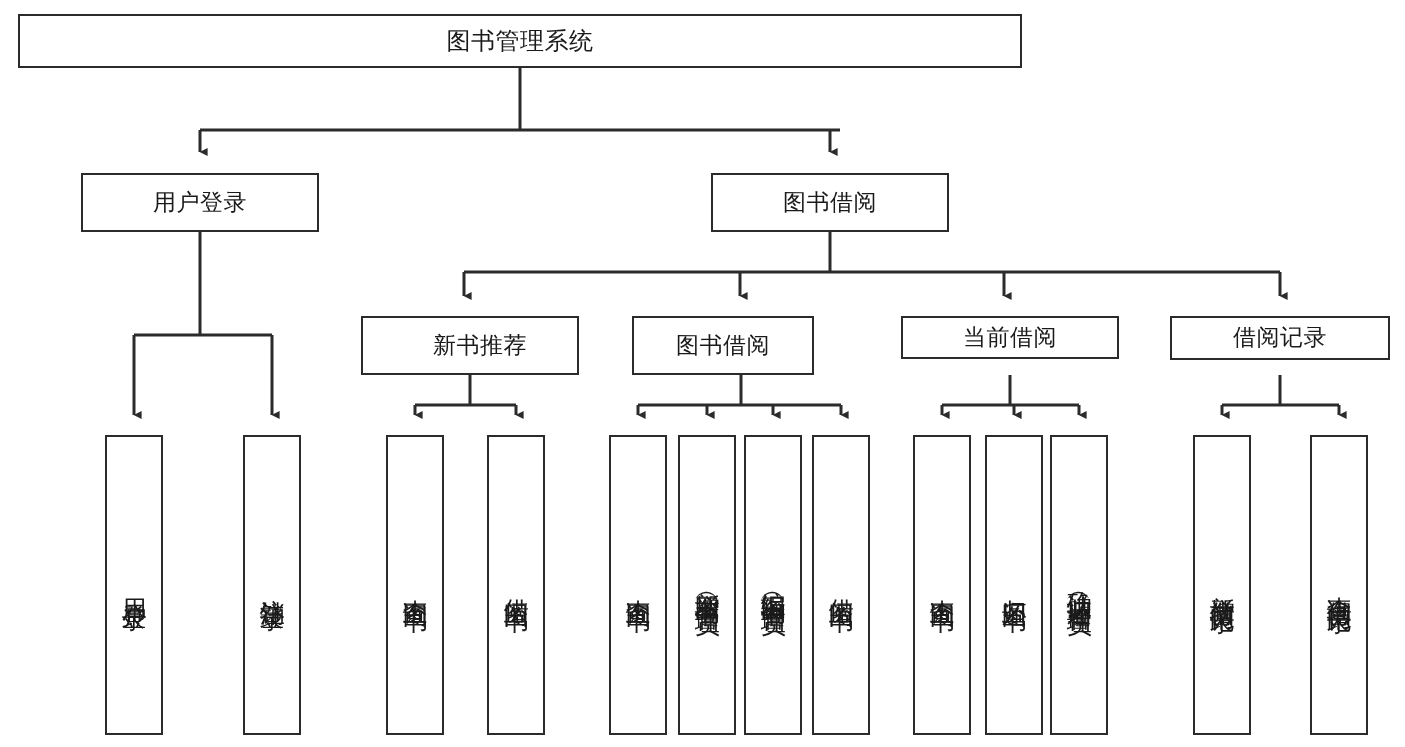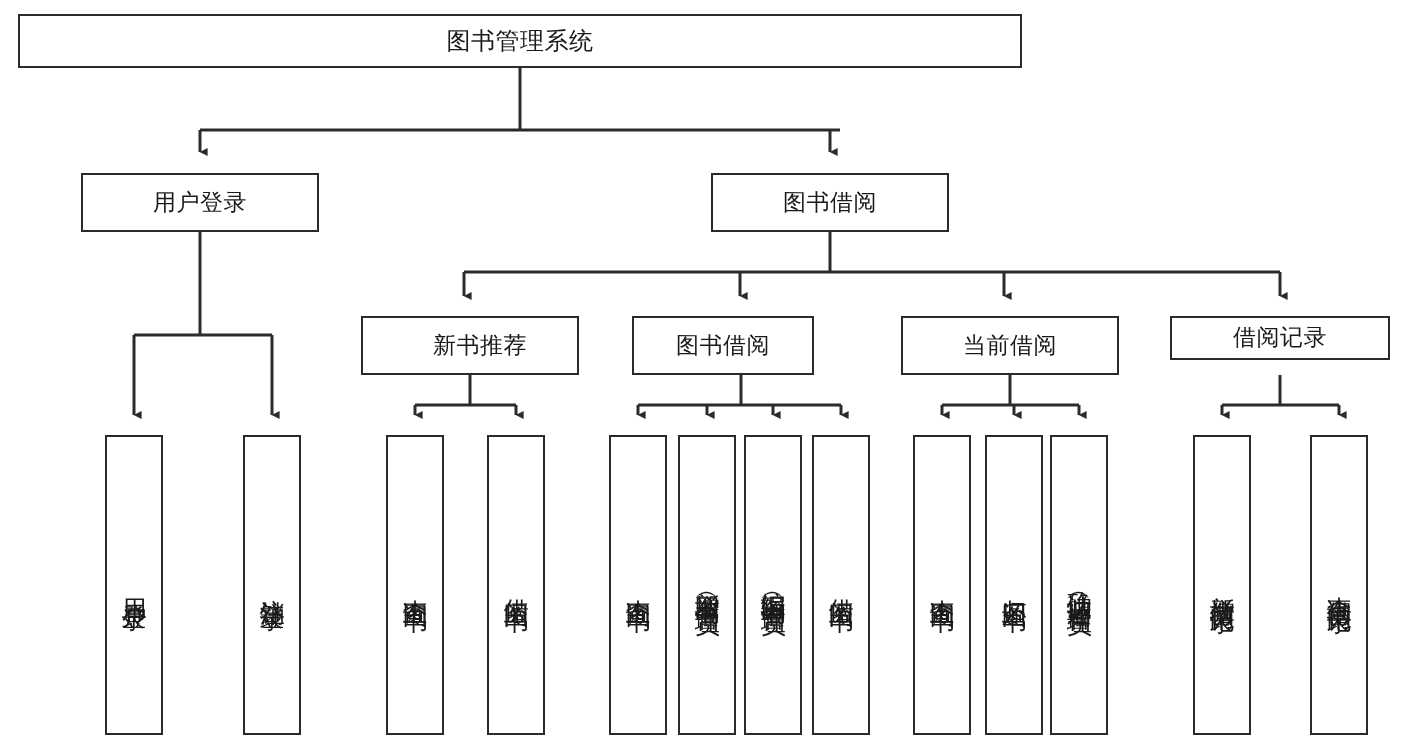--- a/index.html
+++ b/index.html
@@ -137,21 +137,21 @@
   <div class="node horiz" style="left: 711px; top: 173px; width: 238px; height: 59px;">
     <span class="node-label">图书借阅</span>
   </div>
 
   <div class="node horiz" style="left: 361px; top: 316px; width: 218px; height: 59px; padding-left: 20px;">
     <span class="node-label">新书推荐</span>
   </div>
   <div class="node horiz" style="left: 632px; top: 316px; width: 182px; height: 59px;">
     <span class="node-label">图书借阅</span>
   </div>
-  <div class="node horiz" style="left: 901px; top: 316px; width: 218px; height: 59px; justify-content: center;">
+  <div class="node horiz" style="left: 901px; top: 316px; width: 218px; height: 43px; justify-content: center;">
     <span class="node-label">当前借阅</span>
   </div>
   <div class="node horiz" style="left: 1170px; top: 316px; width: 220px; height: 44px;">
     <span class="node-label">借阅记录</span>
   </div>
 
   <div class="node vert" style="left: 105px; top: 435px; width: 58px; height: 300px;">
     <span class="node-label">用户登录</span>
   </div>
   <div class="node vert" style="left: 243px; top: 435px; width: 58px; height: 300px;">

